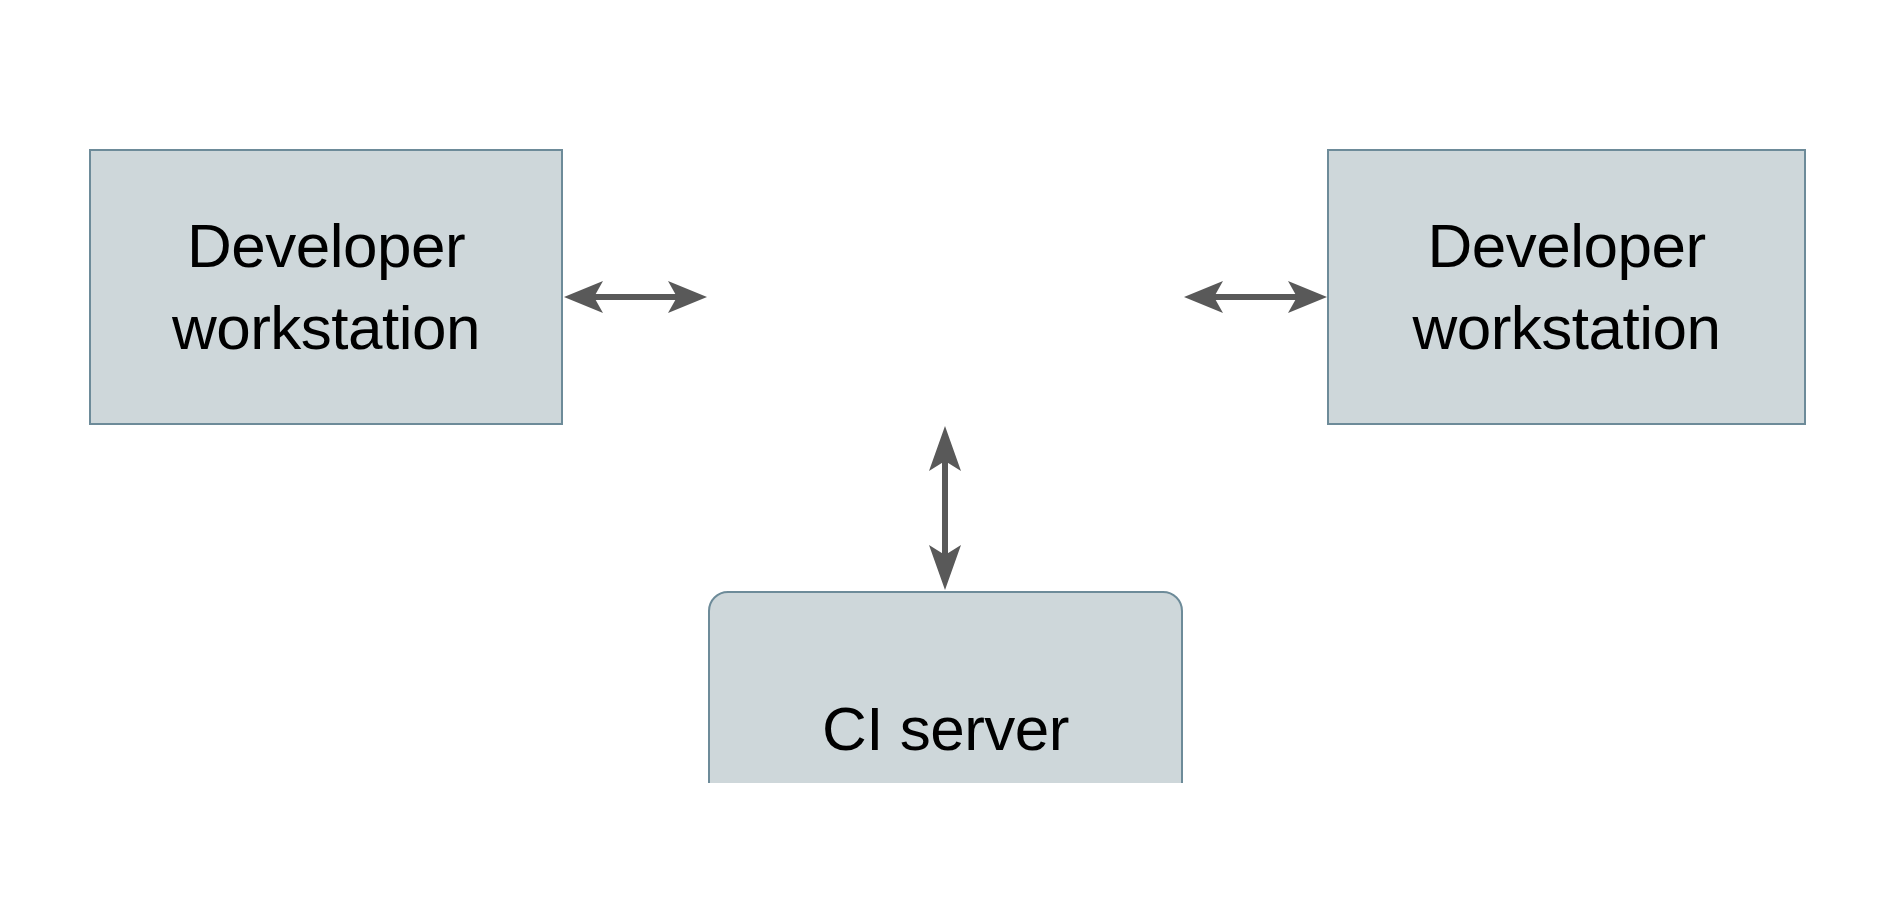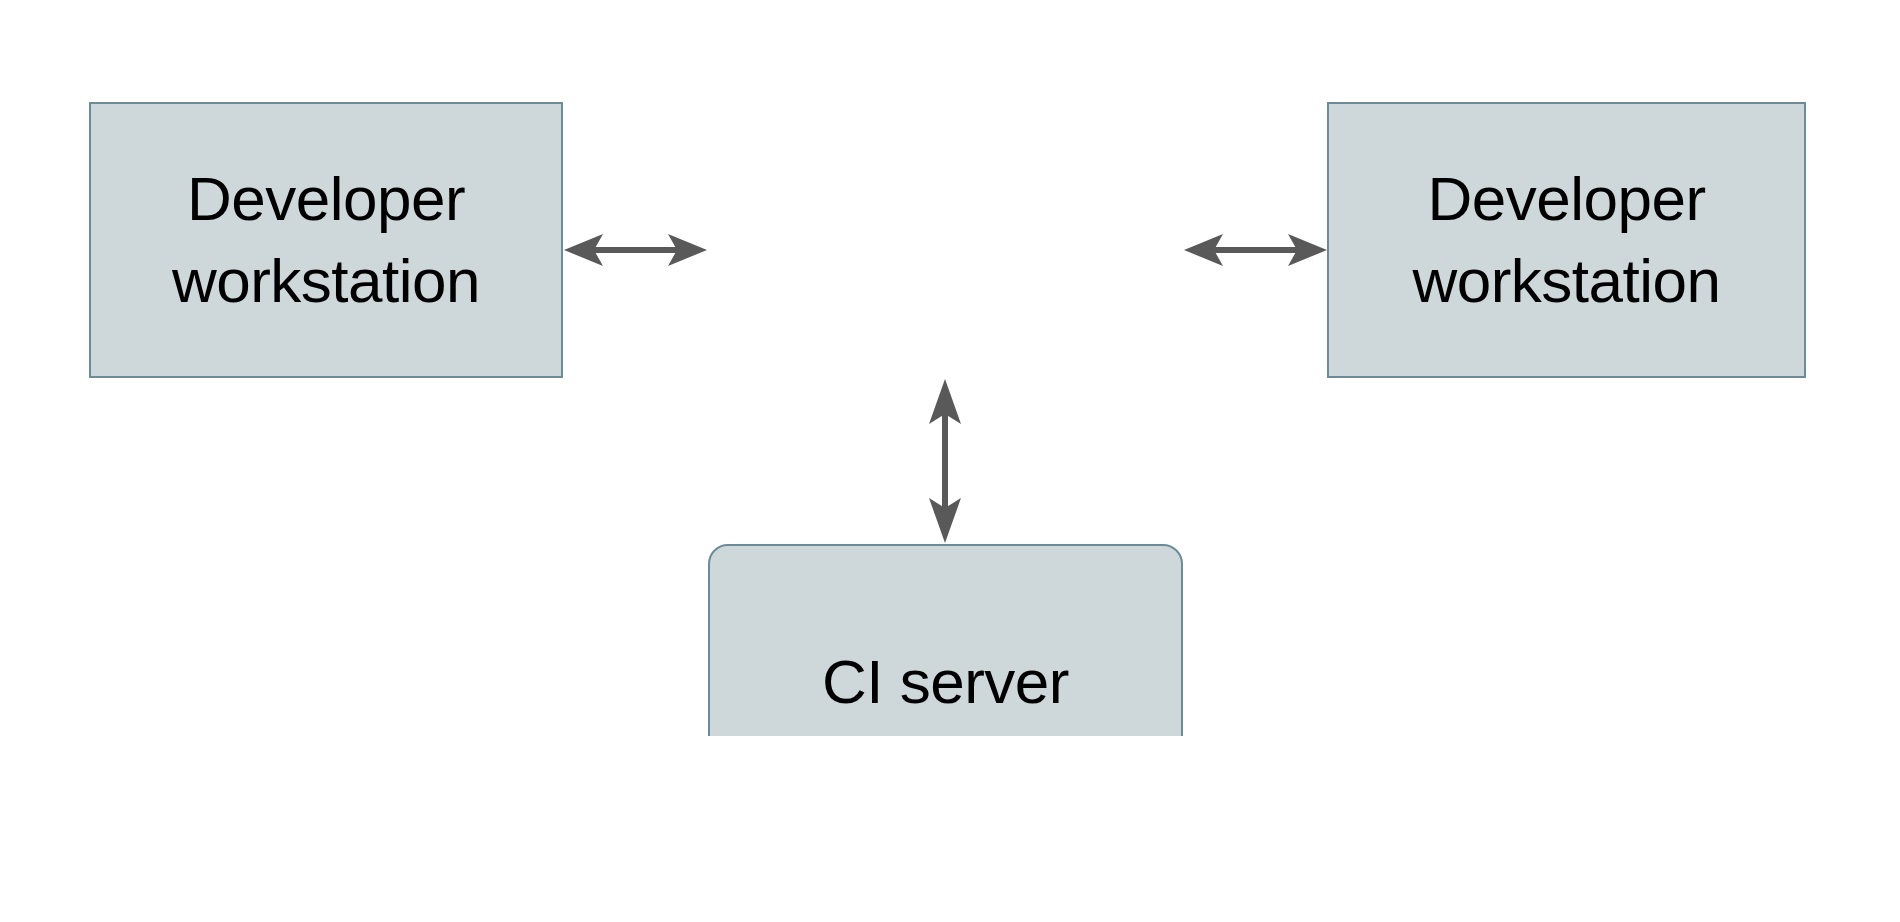--- a/index.html
+++ b/index.html
@@ -10,20 +10,21 @@
   }
   body {
     font-family: "Liberation Sans", sans-serif;
   }
   #canvas {
     position: relative;
     width: 1900px;
     height: 736px;
     background: #ffffff;
     overflow: hidden;
+    margin-top: 47px;
   }
   .node {
     position: absolute;
     box-sizing: border-box;
     background: #ced7da;
     border: 2px solid #6d8b99;
     display: flex;
     align-items: center;
     justify-content: center;
     text-align: center;

